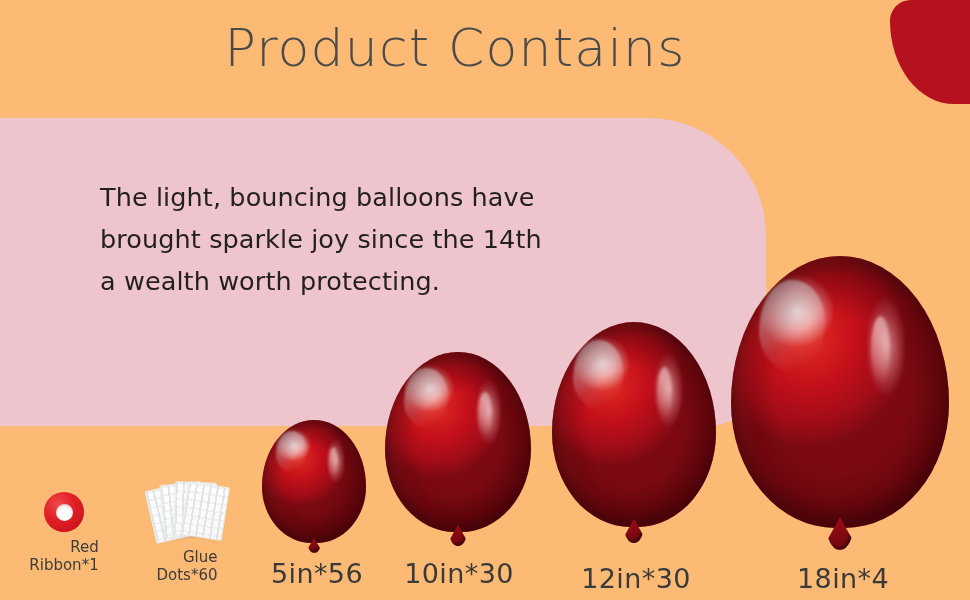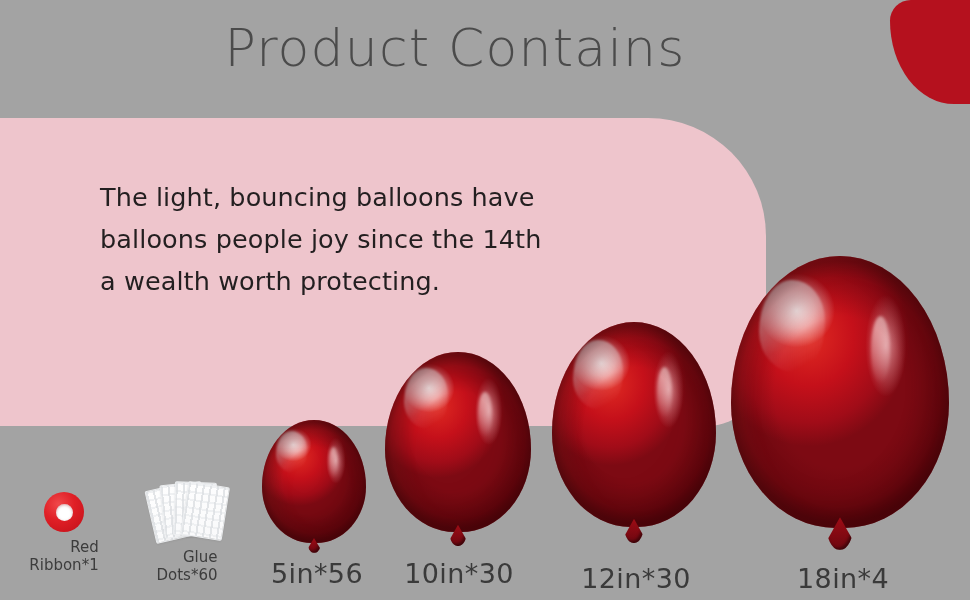--- a/index.html
+++ b/index.html
@@ -2,21 +2,21 @@
 <html><head>
 <meta charset="utf-8">
 <style>
   * { margin:0; padding:0; box-sizing:border-box; }
   html,body { width:970px; height:600px; overflow:hidden; }
   body {
     background:#ffffff;
     font-family:"Liberation Sans", sans-serif;
     position:relative;
   }
-  #stage { position:relative; width:970px; height:600px; overflow:hidden; background:#a3a3a3; }
+  #stage { position:relative; width:970px; height:600px; overflow:hidden; background:#fdba74; }
 
   
   .corner-blob {
     position:absolute; top:0; right:0;
     width:80px; height:104px;
     background:#b5111e;
     border-bottom-left-radius:80px 104px;
     border-top-left-radius:26px;
   }
 
@@ -154,21 +154,21 @@
 <div id="stage">
 
   <div class="corner-blob"></div>
 
   <div class="pink-panel"></div>
 
   <div class="title">Product Contains</div>
 
   <div class="body-copy">
     <span class="ln">The light, bouncing balloons have</span>
-    <span class="ln">balloons people joy since the 14th</span>
+    <span class="ln">brought sparkle joy since the 14th</span>
     <span class="ln">a wealth worth protecting.</span>
   </div>
 
   <div class="balloon" style="left:262px; top:420px; width:104px; height:123px;">
     <div class="body"></div>
     <div class="gloss"></div>
     <div class="gloss2"></div>
     <div class="rim"></div>
     <div class="knot"></div>
   </div>

